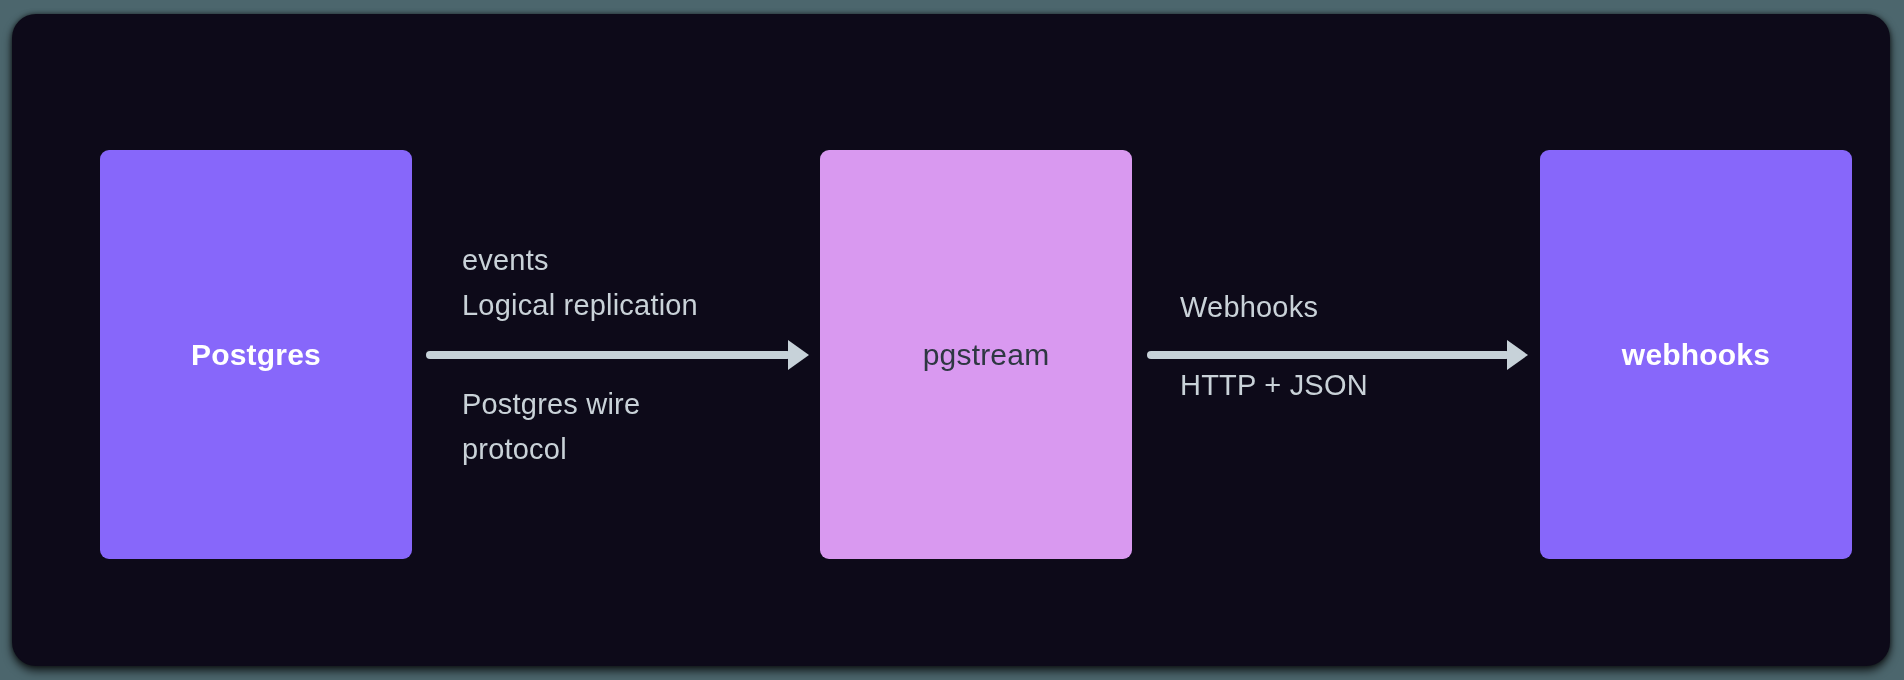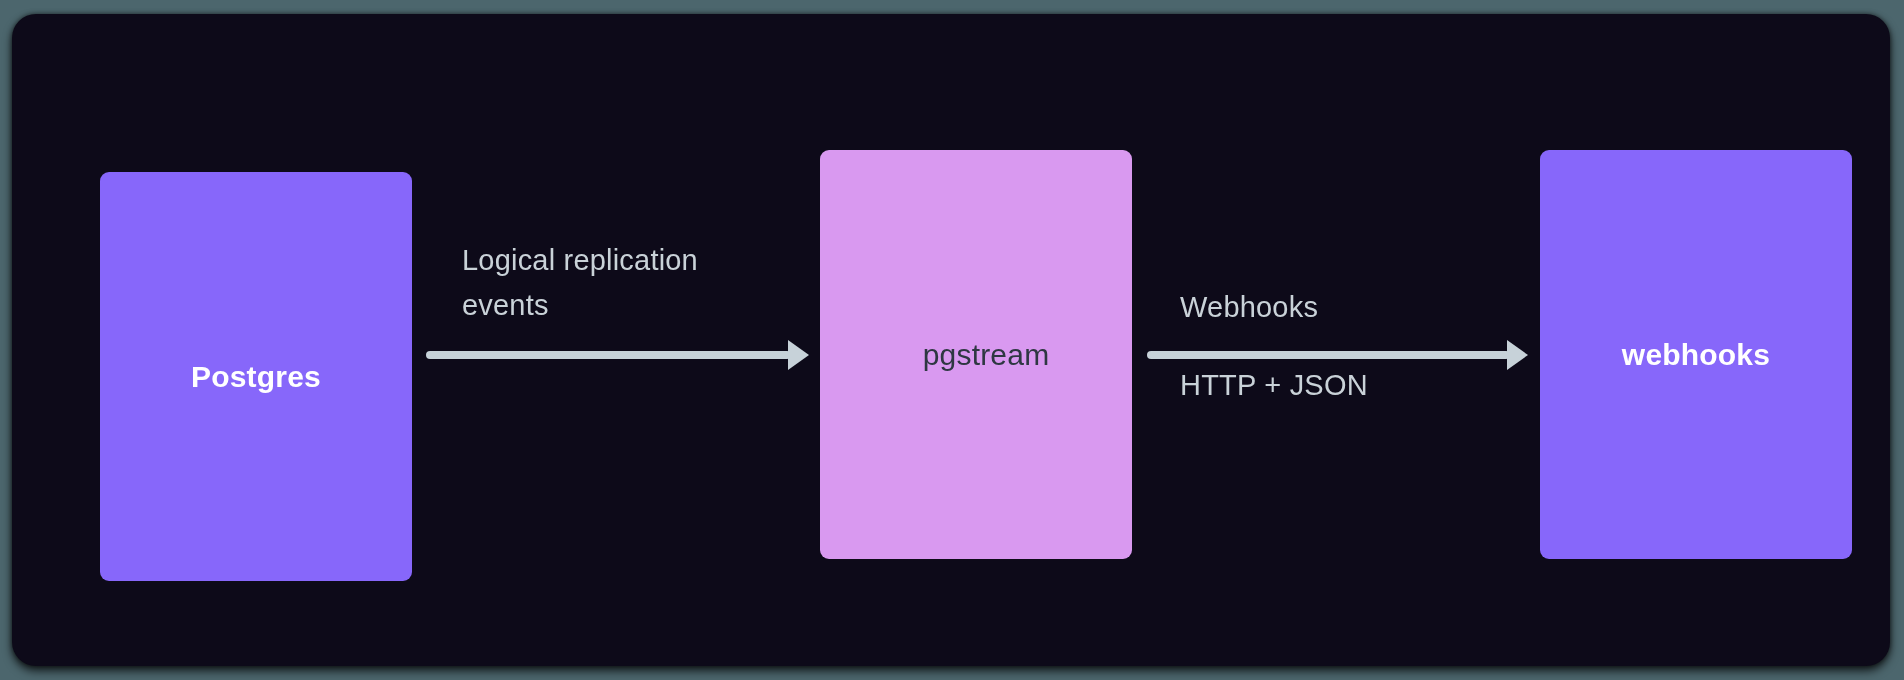--- a/index.html
+++ b/index.html
@@ -36,21 +36,21 @@
     width: 312px; height: 409px;
     border-radius: 9px;
     display: flex;
     flex-direction: column;
     align-items: center;
     justify-content: center;
     text-align: center;
   }
   .node--purple { background: var(--node-purple); }
   .node--pink   { background: var(--node-pink); }
-  .node--postgres { left: 88px; margin-top: 22px; }
+  .node--postgres { left: 88px; }
   .node--pgstream { left: 808px; }
   .node--listener { left: 1528px; }
 
   .node-label {
     font-size: 30px;
     line-height: 47px;
     letter-spacing: 0.2px;
   }
   .node-label--light { color: var(--node-label-light); font-weight: 600; }
   .node-label--dark  { color: var(--node-label-dark);  font-weight: 400; margin-left: 20px; }
@@ -92,26 +92,30 @@
 <body>
 
 <div class="stage">
   <div class="panel">
 
     <div class="node node--purple node--postgres">
       <div class="node-label node-label--light">Postgres</div>
     </div>
 
     <div class="edge-label edge-label--1-above">
+      <div>events</div>
       <div>Logical replication</div>
-      <div>events</div>
     </div>
     <div class="arrow arrow--1">
       <div class="shaft"></div>
       <div class="head"></div>
+    </div>
+    <div class="edge-label edge-label--1-below">
+      <div>Postgres wire</div>
+      <div>protocol</div>
     </div>
 
     <div class="node node--pink node--pgstream">
       <div class="node-label node-label--dark">pgstream</div>
     </div>
 
     <div class="edge-label edge-label--2-above">
       <div>Webhooks</div>
     </div>
     <div class="arrow arrow--2">

